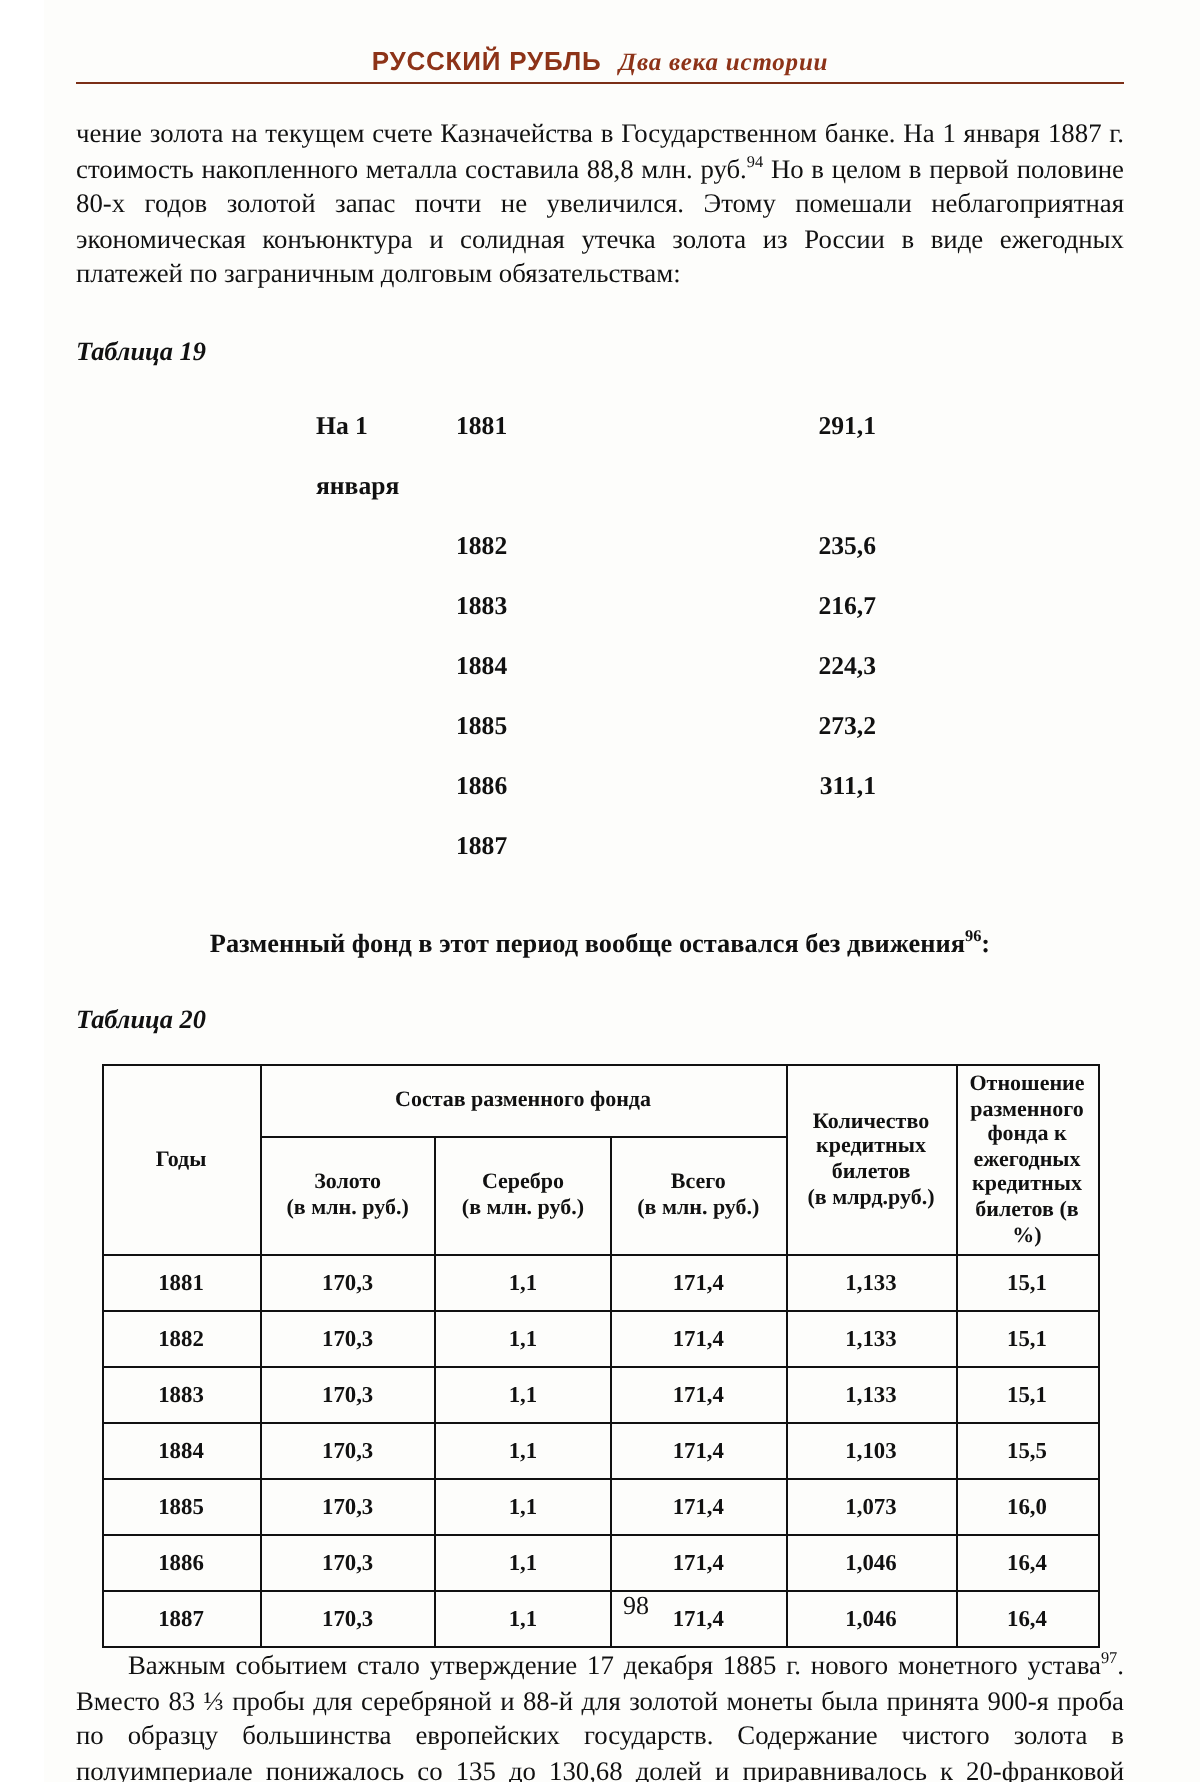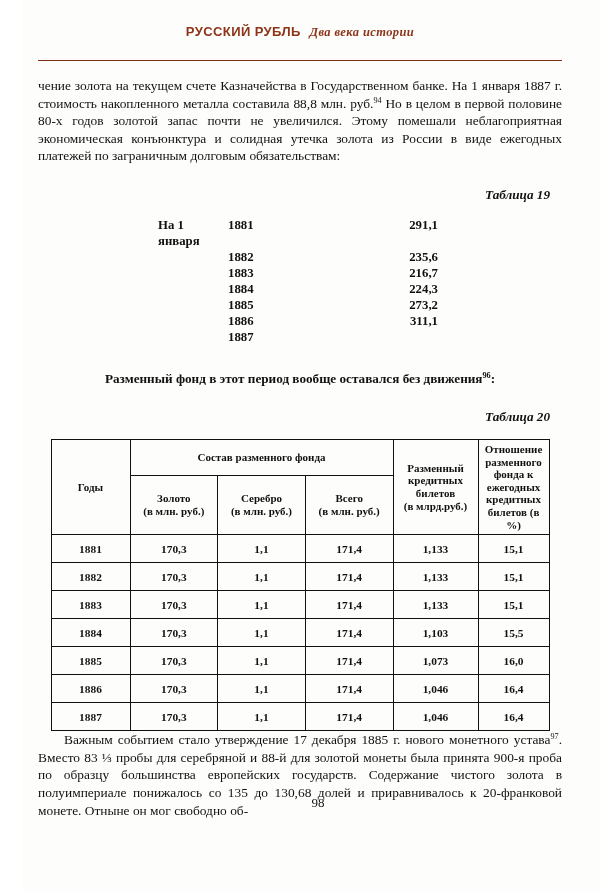--- a/index.html
+++ b/index.html
@@ -32,21 +32,21 @@
   }
   .content {
     position: absolute;
     left: 38px;
     top: 22px;
     width: 524px;
   }
   
   .runhead {
     text-align: center;
-    padding-bottom: 20px;
+    padding-bottom: 1px;
     border-bottom: 1.6px solid #7b2e16;
     margin-bottom: 16px;
   }
   .runhead-inner {
     display: inline-block;
     font-size: 13.5px;
     letter-spacing: .4px;
     white-space: nowrap;
   }
   .runhead .rh-main {
@@ -74,21 +74,20 @@
   p.body-text.indent {
     text-indent: 26px;
   }
   sup {
     font-size: 8.2px;
     vertical-align: super;
     line-height: 0;
   }
   
   .table-label {
-    text-align: right;
     font-style: italic;
     font-weight: bold;
     font-size: 13.2px;
     margin-top: 22px;
     margin-bottom: 14px;
     padding-right: 12px;
   }
   .table-title {
     text-align: center;
     font-weight: bold;
@@ -96,21 +95,21 @@
     margin-bottom: 18px;
   }
   
   .reserve-block {
     margin: 0 0 0 0;
     font-size: 12.8px;
     font-weight: bold;
   }
   .reserve-row {
     display: flex;
-    line-height: 16px;
+    line-height: 30px;
   }
   .reserve-c1 {
     width: 190px;
     padding-left: 120px;
     box-sizing: border-box;
   }
   .reserve-c2 {
     width: 100px;
     text-align: left;
   }
@@ -229,21 +228,21 @@
     <div class="mid-note"><span>Разменный фонд в этот период вообще оставался без движения</span><sup>96</sup><span>:</span></div>
 
     <div class="table-label">Таблица  20</div>
 
     <table class="fund">
       <thead>
         <tr>
           <th class="th-years" rowspan="2">Годы</th>
           <th class="grp-head" colspan="3">Состав разменного фонда</th>
           <th class="th-notes" rowspan="2">
-            <div>Разменный</div>
+            <div>Количество</div>
             <div>кредитных</div>
             <div>билетов</div>
             <div>(в млрд.руб.)</div>
           </th>
           <th class="th-ratio" rowspan="2">
             <div>Отношение</div>
             <div>разменного</div>
             <div>фонда к</div>
             <div>ежегодных</div>
             <div>кредитных</div>

